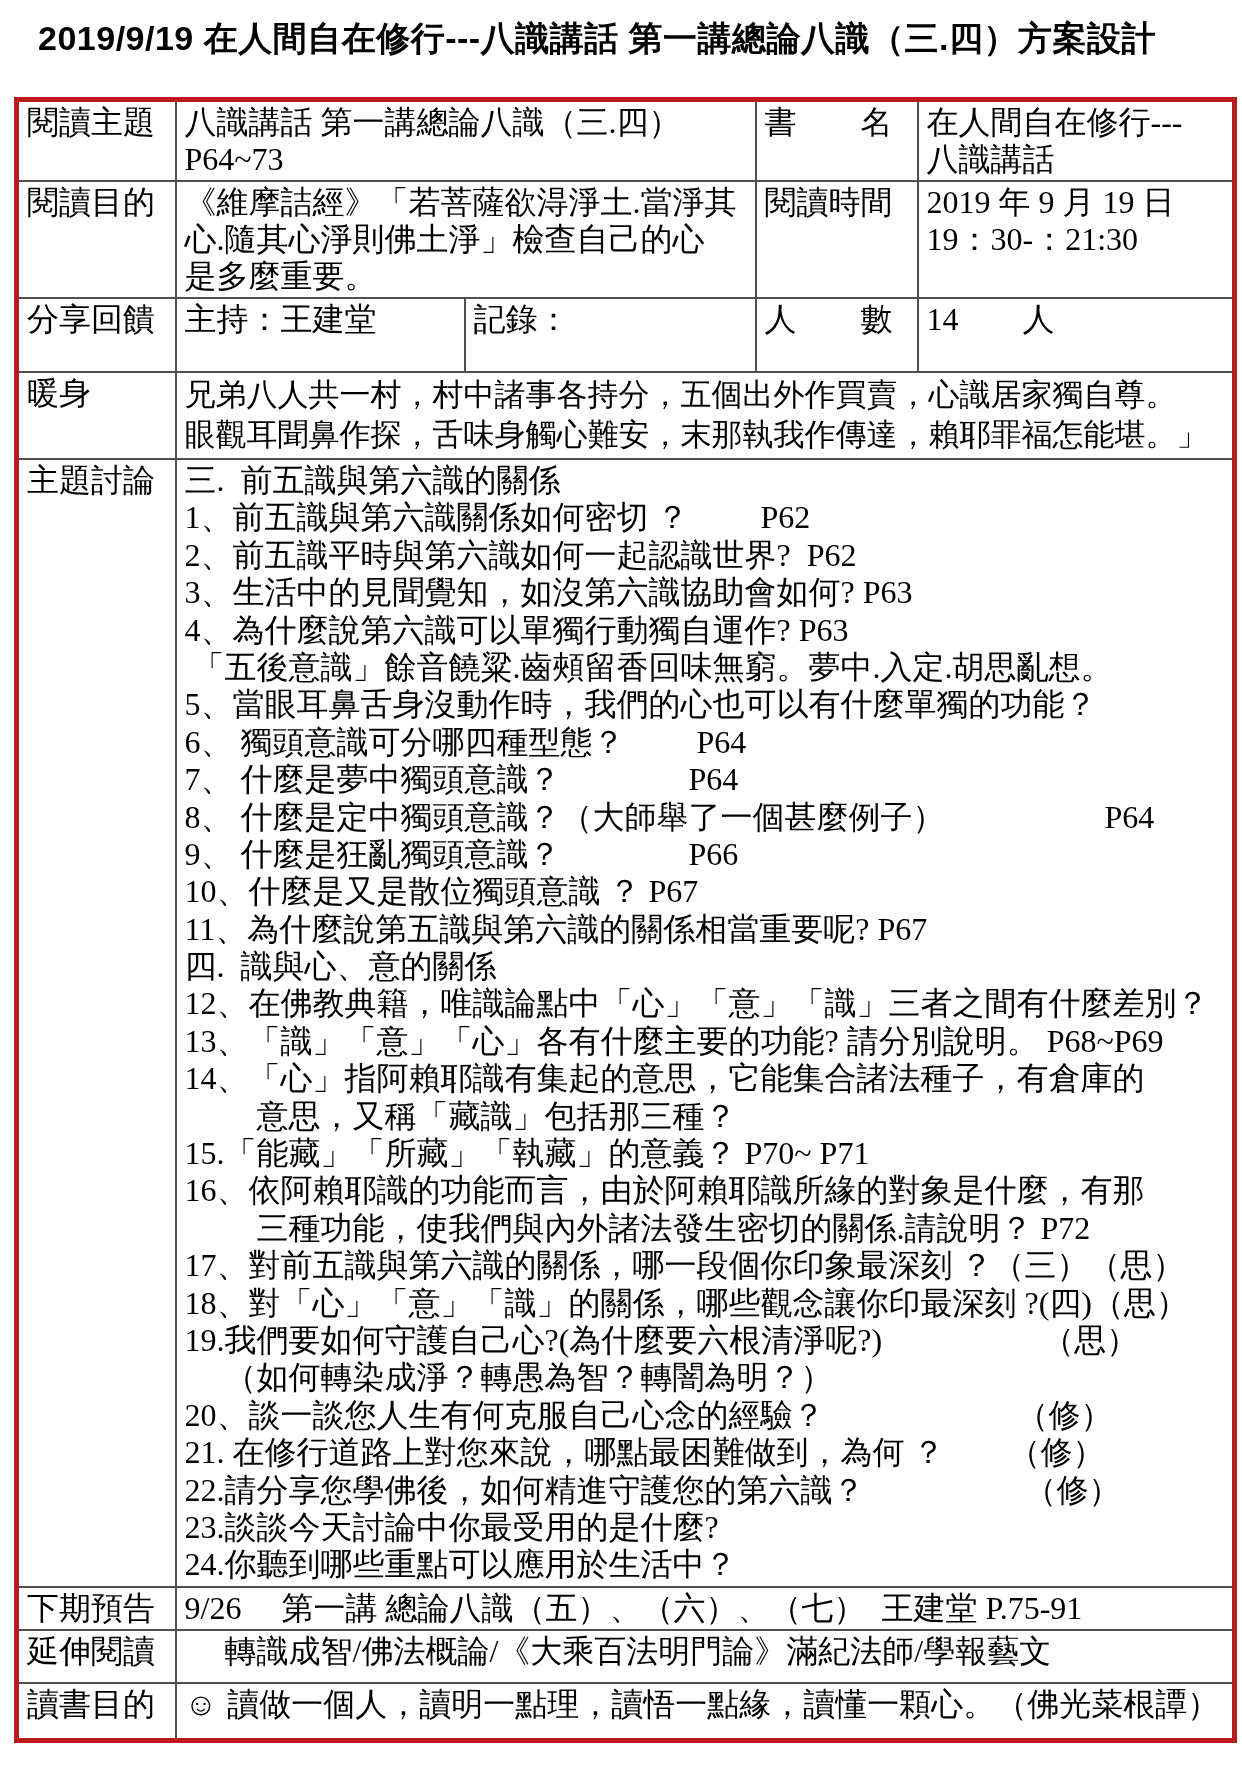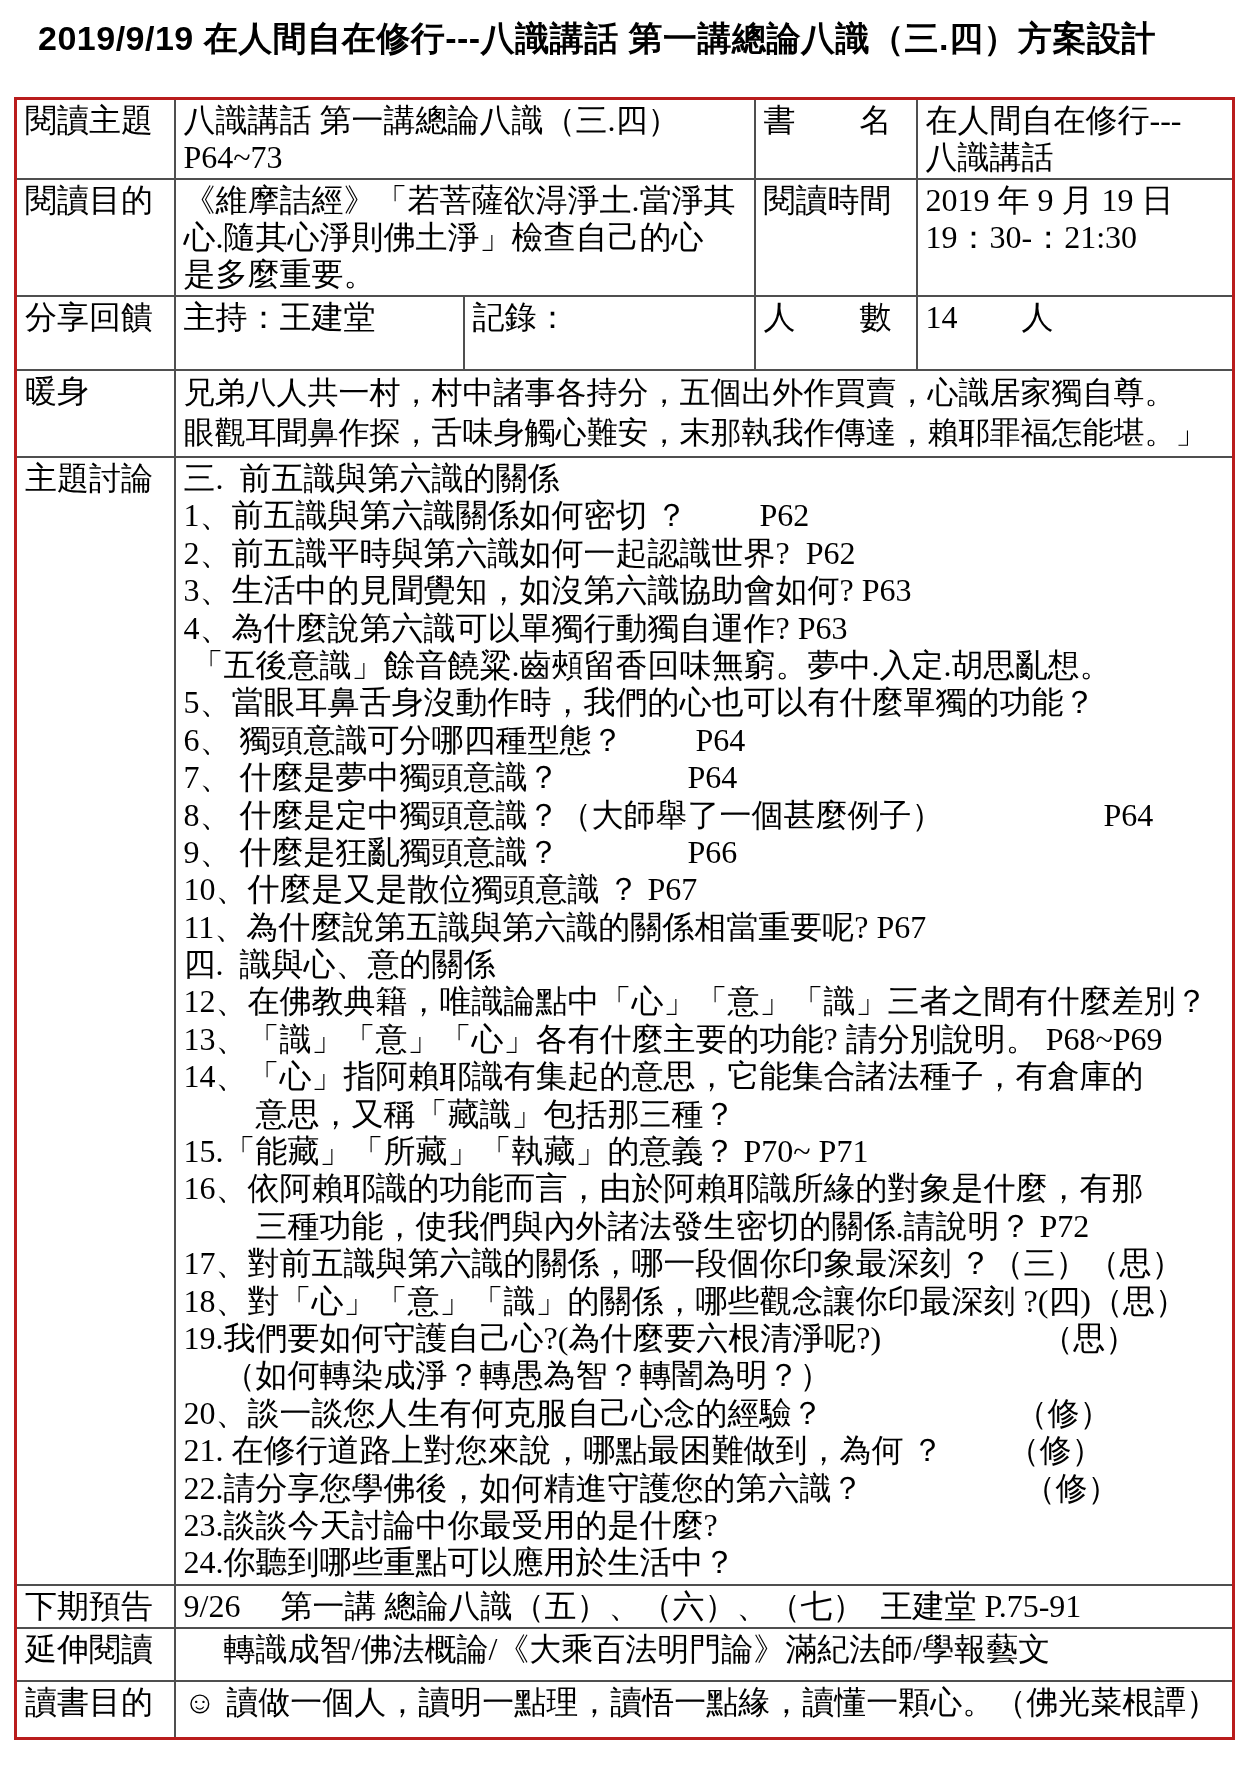--- a/index.html
+++ b/index.html
@@ -10,21 +10,21 @@
     color: #000000; overflow: hidden;
   }
   .page-title {
     position: absolute; top: 16px; left: 0; width: 100%;
     text-align: left; font-family: "Liberation Sans", "DejaVu Sans", sans-serif;
     font-weight: 700; font-size: 34px; letter-spacing: 0.5px; white-space: pre; margin-left: 38px;
   }
   table.sheet {
     position: absolute; top: 97px; left: 14px; width: 1218px;
     border-collapse: collapse; table-layout: fixed;
-    border: 3px solid #b91c1c;
+    border: 5px solid #b91c1c;
   }
   .sheet td {
     border: 2px solid #4f4f4f;
     font-size: 32px; line-height: 37px;
     padding: 2px 8px; vertical-align: top; overflow: hidden;
   }
   .label-cell { padding-left: 12px; white-space: pre; }
   .vmid { vertical-align: middle; }
   .center { text-align: left; }
   .pre { white-space: pre; }

